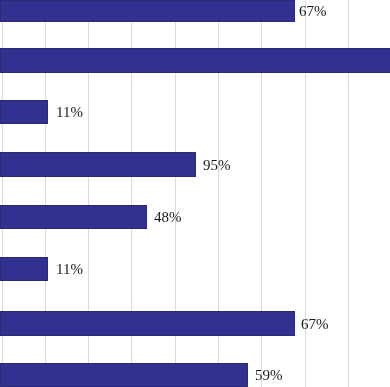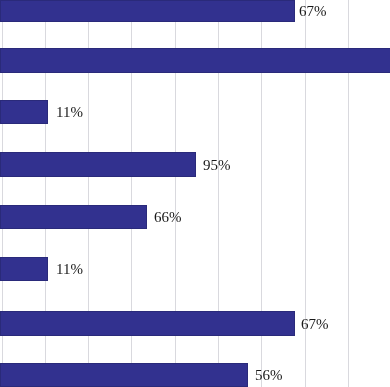--- a/index.html
+++ b/index.html
@@ -85,29 +85,29 @@
         <div class="bar-row" style="top: 100px; height: 24px;">
           <div class="bar" style="width: 48px; background: rgb(50, 49, 143); border-color: rgb(42, 42, 122);"></div>
           <span class="bar-label" style="left: 56px; color: rgb(25, 25, 25);">11%</span>
         </div>
         <div class="bar-row" style="top: 152px; height: 25px;">
           <div class="bar" style="width: 196px; background: rgb(50, 49, 143); border-color: rgb(42, 42, 122);"></div>
           <span class="bar-label" style="left: 203px; color: rgb(25, 25, 25);">95%</span>
         </div>
         <div class="bar-row" style="top: 205px; height: 24px;">
           <div class="bar" style="width: 147px; background: rgb(50, 49, 143); border-color: rgb(42, 42, 122);"></div>
-          <span class="bar-label" style="left: 154px; color: rgb(25, 25, 25);">66%</span>
+          <span class="bar-label" style="left: 154px; color: rgb(25, 25, 25);">48%</span>
         </div>
         <div class="bar-row" style="top: 257px; height: 24px;">
           <div class="bar" style="width: 48px; background: rgb(50, 49, 143); border-color: rgb(42, 42, 122);"></div>
           <span class="bar-label" style="left: 56px; color: rgb(25, 25, 25);">11%</span>
         </div>
         <div class="bar-row" style="top: 311px; height: 25px;">
           <div class="bar" style="width: 295px; background: rgb(50, 49, 143); border-color: rgb(42, 42, 122);"></div>
           <span class="bar-label" style="left: 301px; color: rgb(25, 25, 25);">67%</span>
         </div>
         <div class="bar-row" style="top: 363px; height: 24px;">
           <div class="bar" style="width: 248px; background: rgb(50, 49, 143); border-color: rgb(42, 42, 122);"></div>
-          <span class="bar-label" style="left: 255px; color: rgb(25, 25, 25);">56%</span>
+          <span class="bar-label" style="left: 255px; color: rgb(25, 25, 25);">59%</span>
         </div>
       </div>
   </div>
 </div>
 
 </body></html>

